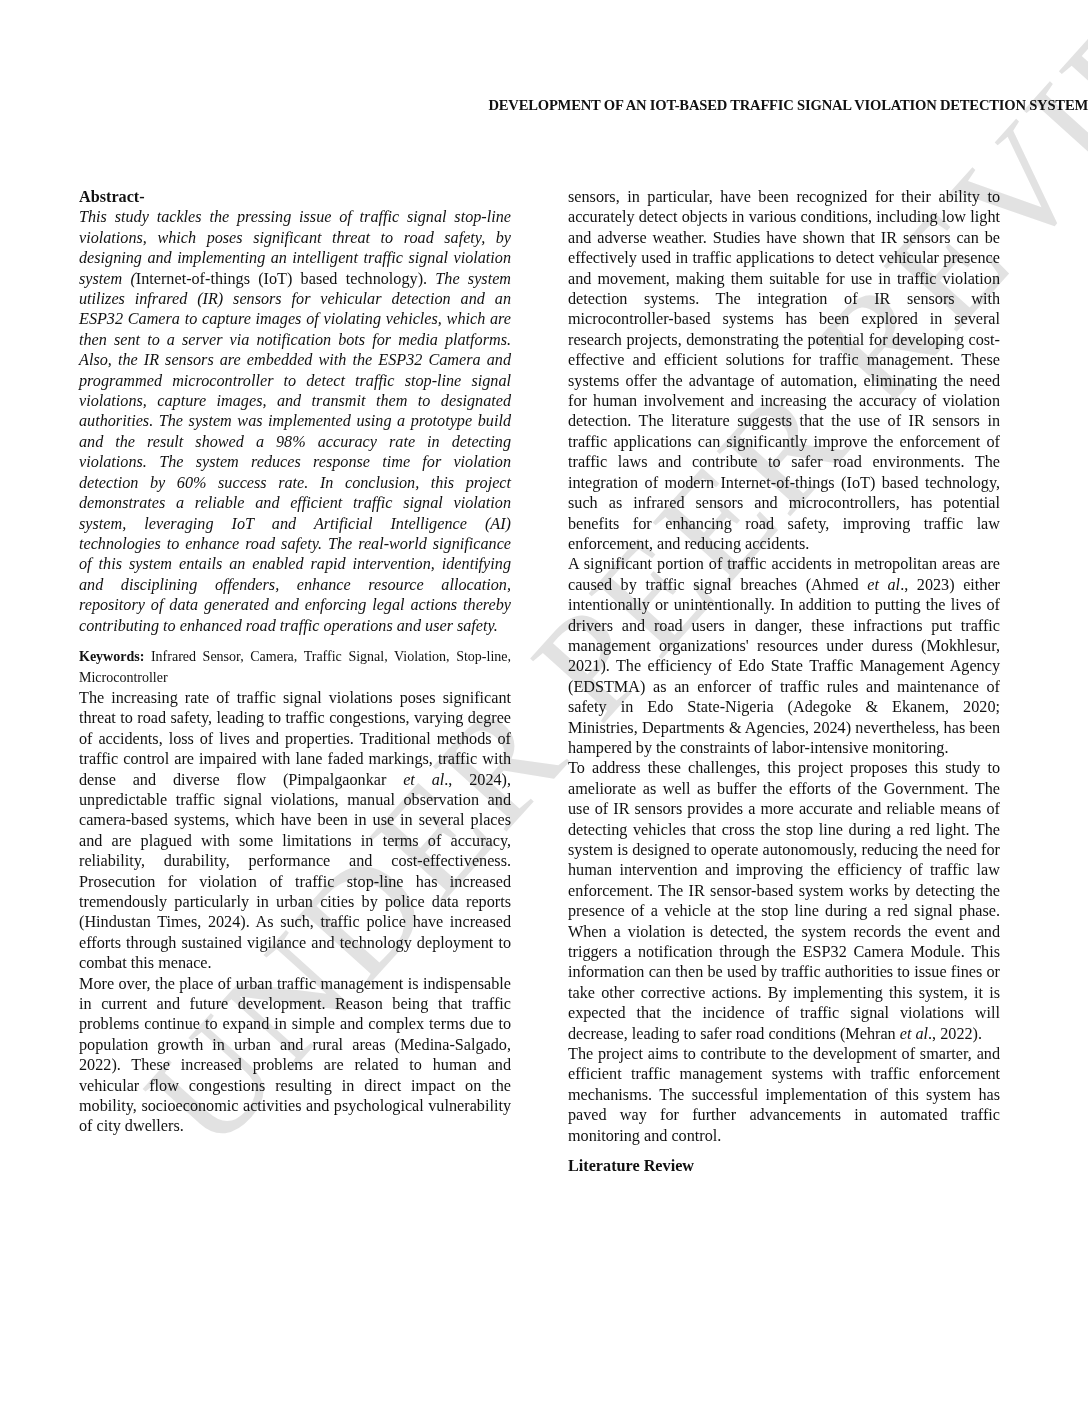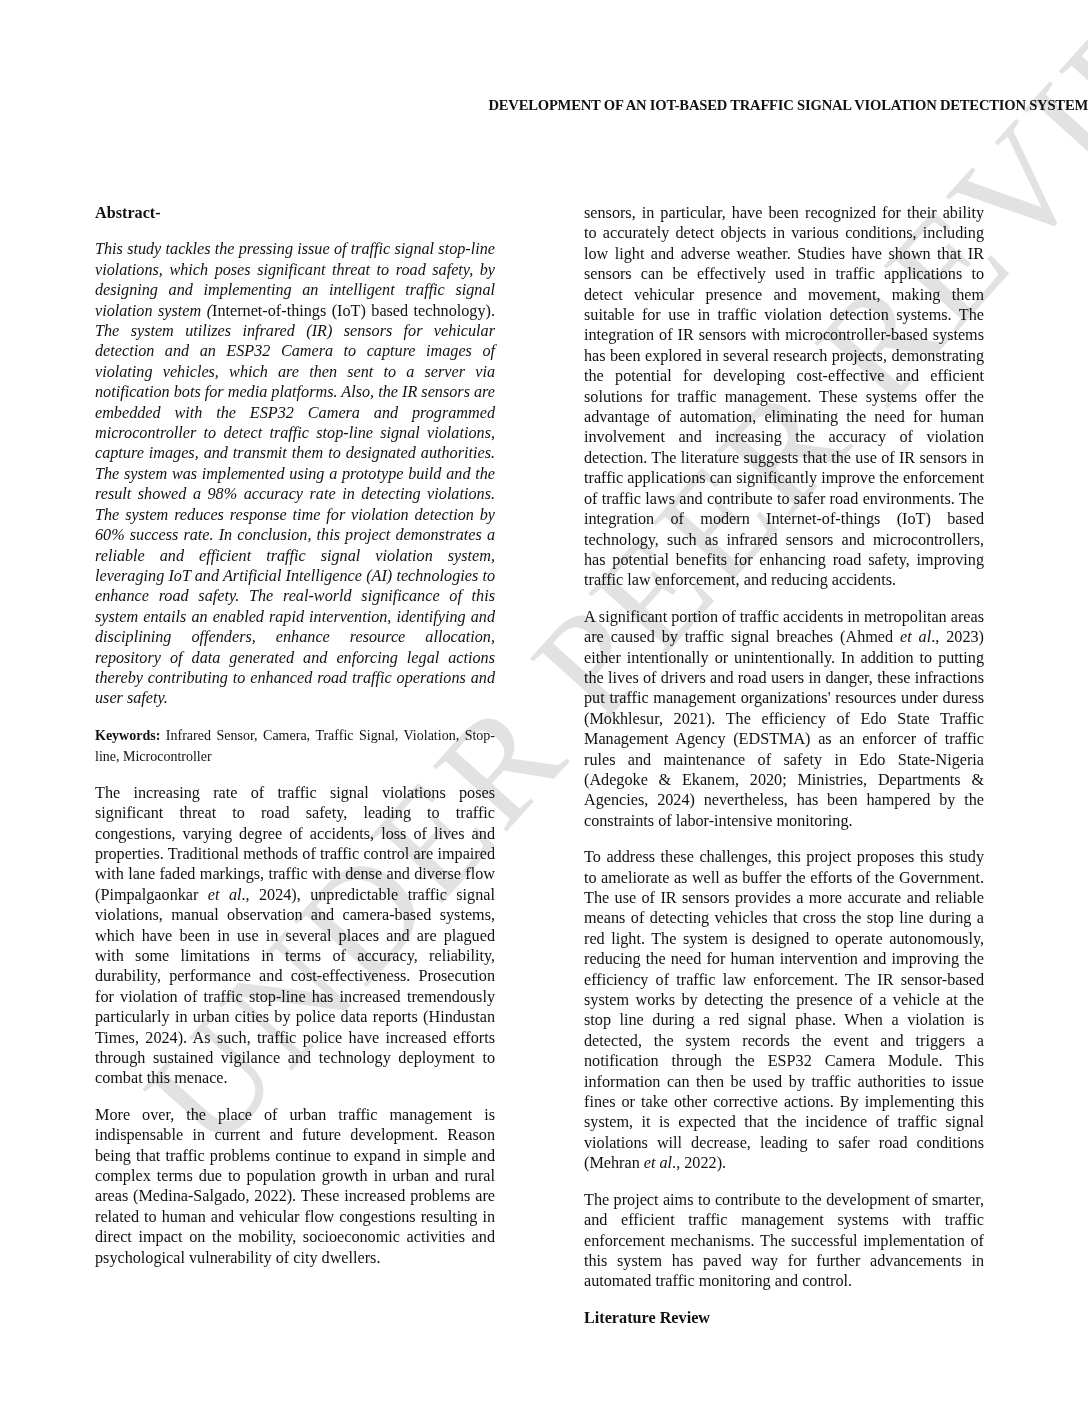--- a/index.html
+++ b/index.html
@@ -5,21 +5,21 @@
     html, body { margin: 0; padding: 0; background: #ffffff; }
     body { width: 1088px; height: 1408px; position: relative; overflow: hidden;
       font-family: "Liberation Serif", "DejaVu Serif", serif; color: #111; }
     .page { position: absolute; left: 0; top: 0; width: 1088px; height: 1408px; }
     .title { position: absolute; left: 0; right: 0; top: 97px; text-align: right;
       font-weight: bold; font-size: 14.6px; letter-spacing: -0.2px; }
     .col { position: absolute; top: 187px; width: 432px; font-size: 16.2px;
       line-height: 20.4px; text-align: justify; }
     .col-left { left: 79px; }
     .col-right { left: 568px; }
-    .col p { margin: 16px; }
+    .col p { margin: 0; }
     .abstract-head { font-weight: bold; font-size: 16.2px; }
     .abstract-body { font-style: italic; }
     .abstract-body .upright { font-style: normal; }
     .keywords { margin-top: 10px !important; font-size: 14px; line-height: 21px; }
     .keywords b { font-weight: bold; }
     .sec-head { margin: 11px 0 5px 0 !important; font-weight: bold; font-size: 14.5px; padding-left: 3px; }
     .sec-head .big { font-size: 17px; }
     .lit-head { margin-top: 10px !important; font-weight: bold; font-size: 16.2px; }
     .watermark { position: absolute; left: 30px; top: 710px; width: 1100px;
       font-family: "Liberation Serif", serif; font-size: 150px; color: rgba(190,190,190,0.45);

